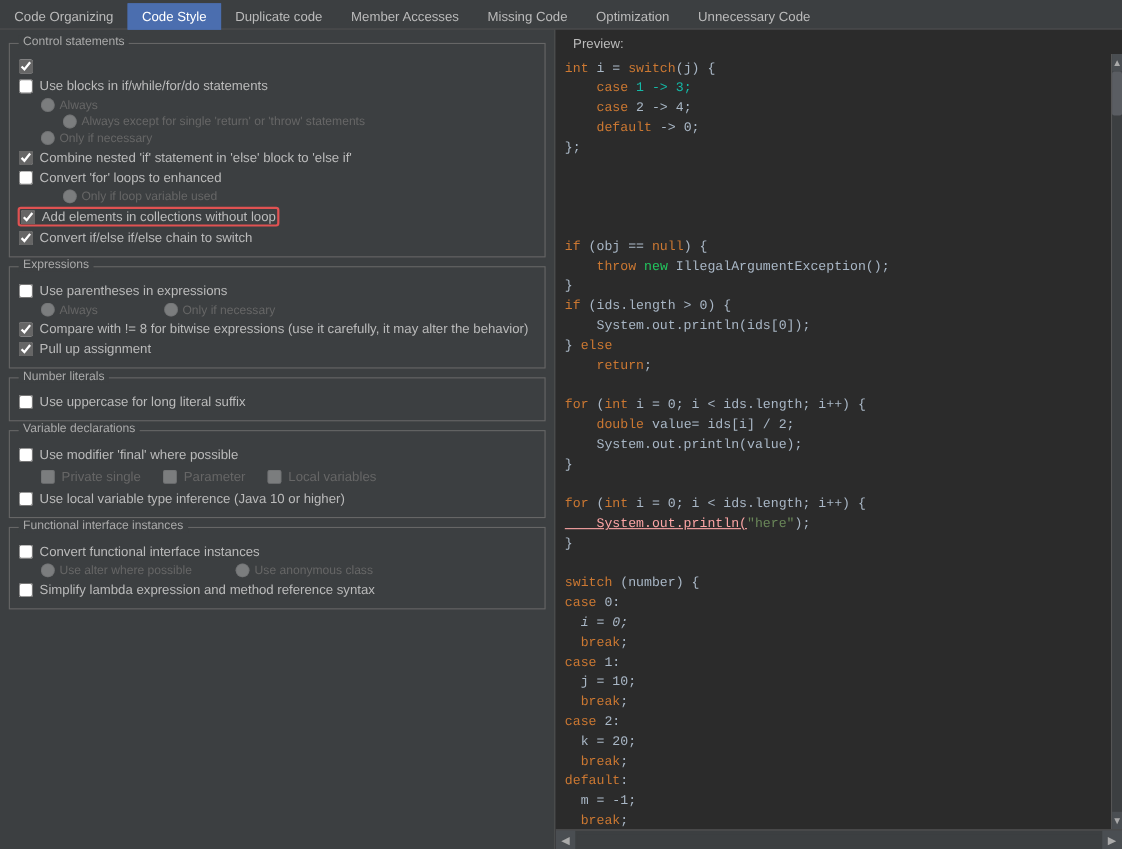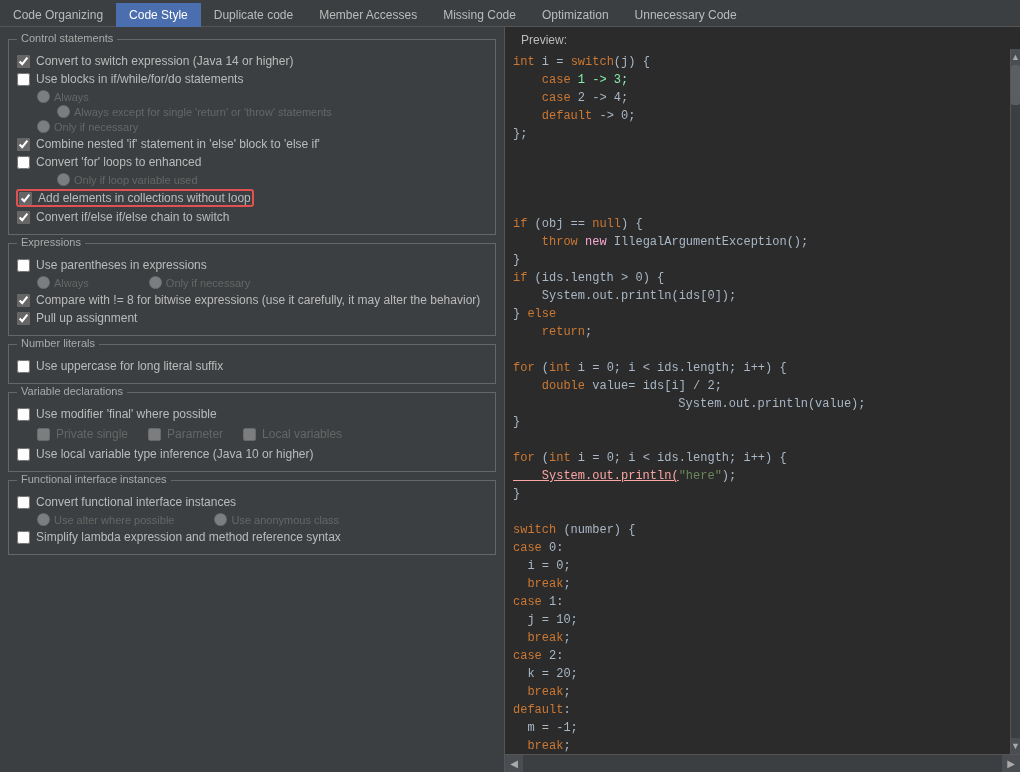--- a/index.html
+++ b/index.html
@@ -241,21 +241,20 @@
 <div class="main-layout">
 
   <div class="left-panel">
 
     <div class="section-group">
       <span class="section-title">Control statements</span>
       <div class="section-content">
 
         <div class="check-item">
           <input type="checkbox" checked="" id="cb-convert-switch" style="">
-          <label for="cb-convert-switch">Convert to switch expression (Java 14 or higher)</label>
         </div>
 
         <div class="check-item">
           <input type="checkbox" id="cb-use-blocks" style="">
           <label for="cb-use-blocks">Use blocks in if/while/for/do statements</label>
         </div>
 
         <div class="radio-group indent-1">
           <div class="radio-item disabled">
             <input type="radio" name="blocks" disabled="" style="">
@@ -404,48 +403,48 @@
 
   </div>
 
   <div class="right-panel">
     <div style="padding:6px 8px 2px;">
       <span class="preview-label">Preview:</span>
     </div>
     <div class="right-panel-inner">
       <div class="code-area" id="code-area">
       <div style="white-space: pre; min-height: 1.5em;"><span style="color: rgb(204, 120, 50);">int</span><span style="color: rgb(169, 183, 198);"> i = </span><span style="color: rgb(204, 120, 50);">switch</span><span style="color: rgb(169, 183, 198);">(j) {</span></div>
-          <div style="white-space: pre; min-height: 1.5em;"><span style="color: rgb(169, 183, 198);">    </span><span style="color: rgb(204, 120, 50);">case</span><span style="color: #86efac;"> 1 -&gt; 3;</span></div>
+          <div style="white-space: pre; min-height: 1.5em;"><span style="color: rgb(169, 183, 198);">    </span><span style="color: rgb(204, 120, 50);">case</span><span style="color: #14b8a6;"> 1 -&gt; 3;</span></div>
           <div style="white-space: pre; min-height: 1.5em;"><span style="color: rgb(169, 183, 198);">    </span><span style="color: rgb(204, 120, 50);">case</span><span style="color: rgb(169, 183, 198);"> 2 -&gt; 4;</span></div>
           <div style="white-space: pre; min-height: 1.5em;"><span style="color: rgb(169, 183, 198);">    </span><span style="color: rgb(204, 120, 50);">default</span><span style="color: rgb(169, 183, 198);"> -&gt; 0;</span></div>
           <div style="white-space: pre; min-height: 1.5em;"><span style="color: rgb(169, 183, 198);">};</span></div>
           <div style="white-space: pre; min-height: 1.5em;">&nbsp;</div>
           <div style="white-space: pre; min-height: 1.5em;">&nbsp;</div>
           <div style="white-space: pre; min-height: 1.5em;">&nbsp;</div>
           <div style="white-space: pre; min-height: 1.5em;">&nbsp;</div>
           <div style="white-space: pre; min-height: 1.5em;"><span style="color: rgb(204, 120, 50);">if</span><span style="color: rgb(169, 183, 198);"> (obj == </span><span style="color: rgb(204, 120, 50);">null</span><span style="color: rgb(169, 183, 198);">) {</span></div>
-          <div style="white-space: pre; min-height: 1.5em;"><span style="color: rgb(169, 183, 198);">    </span><span style="color: rgb(204, 120, 50);">throw</span><span style="color: rgb(169, 183, 198);"> </span><span style="color: #f9a8d4;">new</span><span style="color: rgb(169, 183, 198);"> IllegalArgumentException();</span></div>
+          <div style="white-space: pre; min-height: 1.5em;"><span style="color: rgb(169, 183, 198);">    </span><span style="color: rgb(204, 120, 50);">throw</span><span style="color: rgb(169, 183, 198);"> </span><span style="color: #22c55e;">new</span><span style="color: rgb(169, 183, 198);"> IllegalArgumentException();</span></div>
           <div style="white-space: pre; min-height: 1.5em;"><span style="color: rgb(169, 183, 198);">}</span></div>
           <div style="white-space: pre; min-height: 1.5em;"><span style="color: rgb(204, 120, 50);">if</span><span style="color: rgb(169, 183, 198);"> (ids.length &gt; 0) {</span></div>
           <div style="white-space: pre; min-height: 1.5em;"><span style="color: rgb(169, 183, 198);">    System.out.println(ids[0]);</span></div>
           <div style="white-space: pre; min-height: 1.5em;"><span style="color: rgb(169, 183, 198);">} </span><span style="color: rgb(204, 120, 50);">else</span></div>
           <div style="white-space: pre; min-height: 1.5em;"><span style="color: rgb(169, 183, 198);">    </span><span style="color: rgb(204, 120, 50);">return</span><span style="color: rgb(169, 183, 198);">;</span></div>
           <div style="white-space: pre; min-height: 1.5em;">&nbsp;</div>
           <div style="white-space: pre; min-height: 1.5em;"><span style="color: rgb(204, 120, 50);">for</span><span style="color: rgb(169, 183, 198);"> (</span><span style="color: rgb(204, 120, 50);">int</span><span style="color: rgb(169, 183, 198);"> i = 0; i &lt; ids.length; i++) {</span></div>
           <div style="white-space: pre; min-height: 1.5em;"><span style="color: rgb(169, 183, 198);">    </span><span style="color: rgb(204, 120, 50);">double</span><span style="color: rgb(169, 183, 198);"> value= ids[i] / 2;</span></div>
-          <div style="white-space: pre; min-height: 1.5em; text-align: center;"><span style="color: rgb(169, 183, 198);">    System.out.println(value);</span></div>
+          <div style="white-space: pre; min-height: 1.5em;"><span style="color: rgb(169, 183, 198);">    System.out.println(value);</span></div>
           <div style="white-space: pre; min-height: 1.5em;"><span style="color: rgb(169, 183, 198);">}</span></div>
           <div style="white-space: pre; min-height: 1.5em;">&nbsp;</div>
           <div style="white-space: pre; min-height: 1.5em;"><span style="color: rgb(204, 120, 50);">for</span><span style="color: rgb(169, 183, 198);"> (</span><span style="color: rgb(204, 120, 50);">int</span><span style="color: rgb(169, 183, 198);"> i = 0; i &lt; ids.length; i++) {</span></div>
           <div style="white-space: pre; min-height: 1.5em;"><span style="color: #fca5a5; text-decoration: underline;">    System.out.println(</span><span style="color: rgb(106, 135, 89);">"here"</span><span style="color: rgb(169, 183, 198);">);</span></div>
           <div style="white-space: pre; min-height: 1.5em;"><span style="color: rgb(169, 183, 198);">}</span></div>
           <div style="white-space: pre; min-height: 1.5em;">&nbsp;</div>
           <div style="white-space: pre; min-height: 1.5em;"><span style="color: rgb(204, 120, 50);">switch</span><span style="color: rgb(169, 183, 198);"> (number) {</span></div>
           <div style="white-space: pre; min-height: 1.5em;"><span style="color: rgb(204, 120, 50);">case</span><span style="color: rgb(169, 183, 198);"> 0:</span></div>
-          <div style="white-space: pre; min-height: 1.5em;"><span style="color: rgb(169, 183, 198);">  i = 0;</span></div>
+          <div style="white-space: pre; min-height: 1.5em; font-style: italic;"><span style="color: rgb(169, 183, 198);">  i = 0;</span></div>
           <div style="white-space: pre; min-height: 1.5em;"><span style="color: rgb(169, 183, 198);">  </span><span style="color: rgb(204, 120, 50);">break</span><span style="color: rgb(169, 183, 198);">;</span></div>
           <div style="white-space: pre; min-height: 1.5em;"><span style="color: rgb(204, 120, 50);">case</span><span style="color: rgb(169, 183, 198);"> 1:</span></div>
           <div style="white-space: pre; min-height: 1.5em;"><span style="color: rgb(169, 183, 198);">  j = 10;</span></div>
           <div style="white-space: pre; min-height: 1.5em;"><span style="color: rgb(169, 183, 198);">  </span><span style="color: rgb(204, 120, 50);">break</span><span style="color: rgb(169, 183, 198);">;</span></div>
           <div style="white-space: pre; min-height: 1.5em;"><span style="color: rgb(204, 120, 50);">case</span><span style="color: rgb(169, 183, 198);"> 2:</span></div>
           <div style="white-space: pre; min-height: 1.5em;"><span style="color: rgb(169, 183, 198);">  k = 20;</span></div>
           <div style="white-space: pre; min-height: 1.5em;"><span style="color: rgb(169, 183, 198);">  </span><span style="color: rgb(204, 120, 50);">break</span><span style="color: rgb(169, 183, 198);">;</span></div>
           <div style="white-space: pre; min-height: 1.5em;"><span style="color: rgb(204, 120, 50);">default</span><span style="color: rgb(169, 183, 198);">:</span></div>
           <div style="white-space: pre; min-height: 1.5em;"><span style="color: rgb(169, 183, 198);">  m = -1;</span></div>
           <div style="white-space: pre; min-height: 1.5em;"><span style="color: rgb(169, 183, 198);">  </span><span style="color: rgb(204, 120, 50);">break</span><span style="color: rgb(169, 183, 198);">;</span></div>

